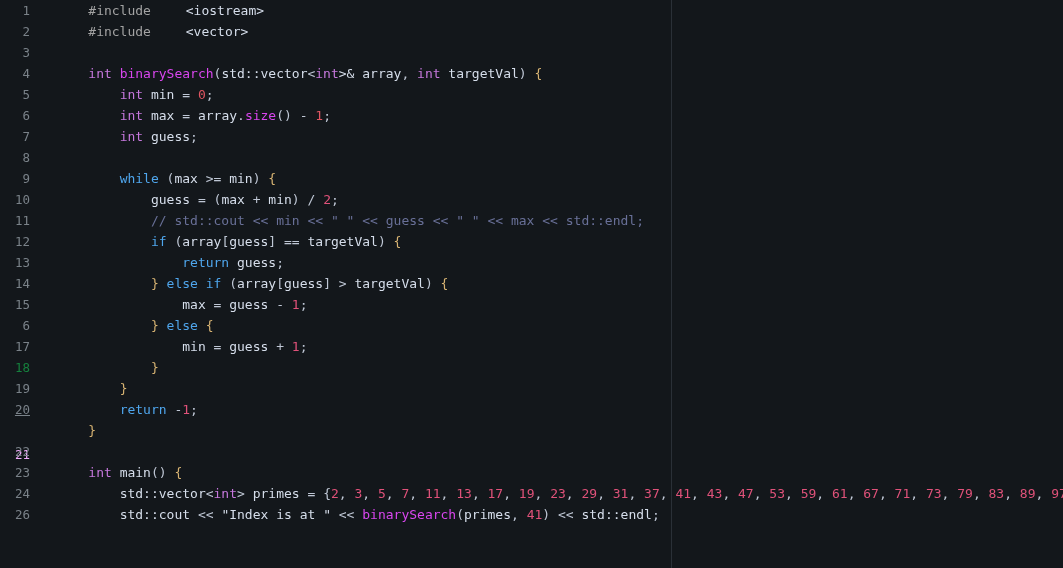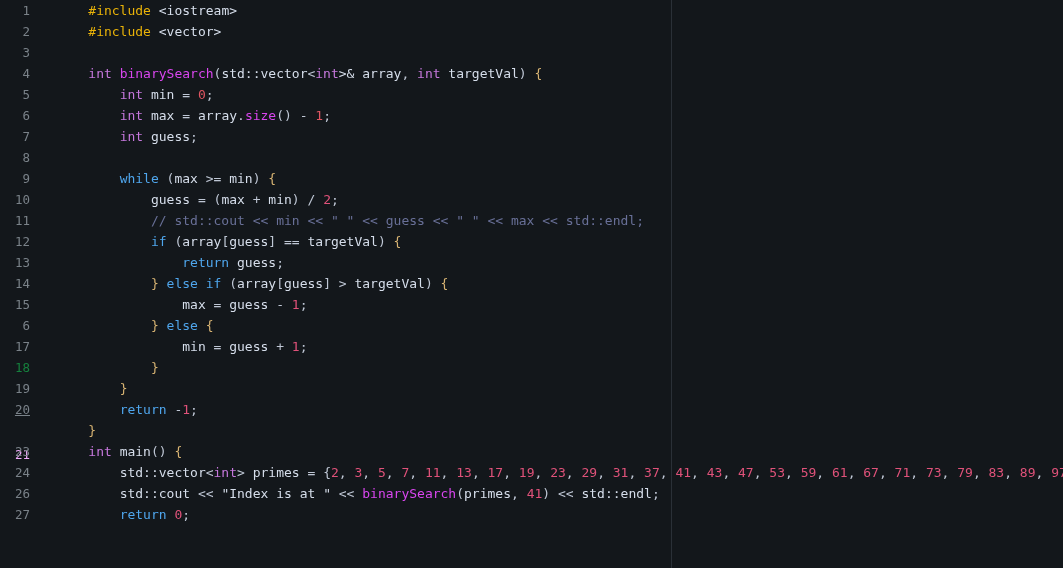--- a/index.html
+++ b/index.html
@@ -66,22 +66,22 @@
   }
 
   
   .t-default   { color: #d6deeb; }
   .t-keyword   { color: #4fa6ed; }   
   .t-type      { color: #c678dd; }   
   .t-func      { color: #d946ef; }
   .t-number    { color: #e05561; }   
   .t-number2   { color: #e0527a; }
   .t-comment   { color: #697098; }
-  .t-preproc   { color: #eab308; }   
-  .t-include   { color: #d6deeb; }   
+  .t-preproc   { color: #a3a3a3; }   
+  .t-include   { color: #d6deeb; margin-left: 27px; }   
   .t-string    { color: #d6deeb; }
   .t-brace     { color: #d8b473; }   
   .t-punct     { color: #bfc7d5; }
   .t-operator  { color: #bfc7d5; }
   .t-ident     { color: #d6deeb; }
 </style>
 </head>
 <body>
 
 <div id="editor-root" style="background: rgb(19, 23, 27); line-height: 21px; font-size: 13px;">
@@ -101,18 +101,18 @@
       <div class="line"><div class="gutter" style="color: rgb(122, 130, 137);">12</div><div class="line-content"><span class="t-default">            </span><span class="t-keyword">if</span><span class="t-default"> </span><span class="t-punct">(</span><span class="t-ident">array</span><span class="t-punct">[</span><span class="t-ident">guess</span><span class="t-punct">]</span><span class="t-default"> </span><span class="t-operator">==</span><span class="t-ident"> targetVal</span><span class="t-punct">)</span><span class="t-default"> </span><span class="t-brace">{</span></div></div>
       <div class="line"><div class="gutter" style="color: rgb(122, 130, 137);">13</div><div class="line-content"><span class="t-default">                </span><span class="t-keyword">return</span><span class="t-ident"> guess</span><span class="t-punct">;</span></div></div>
       <div class="line"><div class="gutter" style="color: rgb(122, 130, 137);">14</div><div class="line-content"><span class="t-default">            </span><span class="t-brace">}</span><span class="t-default"> </span><span class="t-keyword">else</span><span class="t-default"> </span><span class="t-keyword">if</span><span class="t-default"> </span><span class="t-punct">(</span><span class="t-ident">array</span><span class="t-punct">[</span><span class="t-ident">guess</span><span class="t-punct">]</span><span class="t-default"> </span><span class="t-operator">&gt;</span><span class="t-ident"> targetVal</span><span class="t-punct">)</span><span class="t-default"> </span><span class="t-brace">{</span></div></div>
       <div class="line"><div class="gutter" style="color: rgb(122, 130, 137);">15</div><div class="line-content"><span class="t-default">                </span><span class="t-ident">max </span><span class="t-operator">=</span><span class="t-ident"> guess </span><span class="t-operator">-</span><span class="t-default"> </span><span class="t-number2">1</span><span class="t-punct">;</span></div></div>
       <div class="line"><div class="gutter" style="color: rgb(122, 130, 137);">6</div><div class="line-content"><span class="t-default">            </span><span class="t-brace">}</span><span class="t-default"> </span><span class="t-keyword">else</span><span class="t-default"> </span><span class="t-brace">{</span></div></div>
       <div class="line"><div class="gutter" style="color: rgb(122, 130, 137);">17</div><div class="line-content"><span class="t-default">                </span><span class="t-ident">min </span><span class="t-operator">=</span><span class="t-ident"> guess </span><span class="t-operator">+</span><span class="t-default"> </span><span class="t-number2">1</span><span class="t-punct">;</span></div></div>
       <div class="line"><div class="gutter" style="color: #15803d;">18</div><div class="line-content"><span class="t-default">            </span><span class="t-brace">}</span></div></div>
       <div class="line"><div class="gutter" style="color: rgb(122, 130, 137);">19</div><div class="line-content"><span class="t-default">        </span><span class="t-brace">}</span></div></div>
       <div class="line"><div class="gutter" style="color: rgb(122, 130, 137); text-decoration: underline;">20</div><div class="line-content"><span class="t-default">        </span><span class="t-keyword">return</span><span class="t-default"> </span><span class="t-operator">-</span><span class="t-number2">1</span><span class="t-punct">;</span></div></div>
       <div class="line"><div class="gutter" style="color: #f0abfc; margin-top: 24px;">21</div><div class="line-content"><span class="t-default">    </span><span class="t-brace">}</span></div></div>
+      <div class="line"><div class="gutter" style="color: rgb(122, 130, 137);">22</div><div class="line-content">&nbsp;</div></div>
       <div class="line"><div class="gutter" style="color: rgb(122, 130, 137);">23</div><div class="line-content"><span class="t-default">    </span><span class="t-type">int</span><span class="t-default"> </span><span class="t-ident">main</span><span class="t-punct">()</span><span class="t-default"> </span><span class="t-brace">{</span></div></div>
       <div class="line"><div class="gutter" style="color: rgb(122, 130, 137);">24</div><div class="line-content"><span class="t-default">        </span><span class="t-ident">std::vector</span><span class="t-punct">&lt;</span><span class="t-type">int</span><span class="t-punct">&gt;</span><span class="t-ident"> primes </span><span class="t-operator">=</span><span class="t-default"> </span><span class="t-punct">{</span><span class="t-number2">2</span><span class="t-punct">, </span><span class="t-number2">3</span><span class="t-punct">, </span><span class="t-number2">5</span><span class="t-punct">, </span><span class="t-number2">7</span><span class="t-punct">, </span><span class="t-number2">11</span><span class="t-punct">, </span><span class="t-number2">13</span><span class="t-punct">, </span><span class="t-number2">17</span><span class="t-punct">, </span><span class="t-number2">19</span><span class="t-punct">, </span><span class="t-number2">23</span><span class="t-punct">, </span><span class="t-number2">29</span><span class="t-punct">, </span><span class="t-number2">31</span><span class="t-punct">, </span><span class="t-number2">37</span><span class="t-punct">, </span><span class="t-number2">41</span><span class="t-punct">, </span><span class="t-number2">43</span><span class="t-punct">, </span><span class="t-number2">47</span><span class="t-punct">, </span><span class="t-number2">53</span><span class="t-punct">, </span><span class="t-number2">59</span><span class="t-punct">, </span><span class="t-number2">61</span><span class="t-punct">, </span><span class="t-number2">67</span><span class="t-punct">, </span><span class="t-number2">71</span><span class="t-punct">, </span><span class="t-number2">73</span><span class="t-punct">, </span><span class="t-number2">79</span><span class="t-punct">, </span><span class="t-number2">83</span><span class="t-punct">, </span><span class="t-number2">89</span><span class="t-punct">, </span><span class="t-number2">97</span></div></div>
       <div class="line"><div class="gutter" style="color: rgb(122, 130, 137);">26</div><div class="line-content"><span class="t-default">        </span><span class="t-ident">std::cout</span><span class="t-default"> </span><span class="t-operator">&lt;&lt;</span><span class="t-default"> </span><span class="t-string">"Index is at "</span><span class="t-default"> </span><span class="t-operator">&lt;&lt;</span><span class="t-default"> </span><span class="t-func">binarySearch</span><span class="t-punct">(</span><span class="t-ident">primes</span><span class="t-punct">, </span><span class="t-number2">41</span><span class="t-punct">)</span><span class="t-default"> </span><span class="t-operator">&lt;&lt;</span><span class="t-default"> </span><span class="t-ident">std::endl</span><span class="t-punct">;</span></div></div>
-      <div class="line"><div class="gutter" style="color: rgb(122, 130, 137);">27</div><div class="line-content"><span class="t-default">        </span><span class="t-keyword">return</span><span class="t-default"> </span><span class="t-number2">0</span><span class="t-punct">;</span></div></div>
     </div>
 </div>
 
 </body></html>

